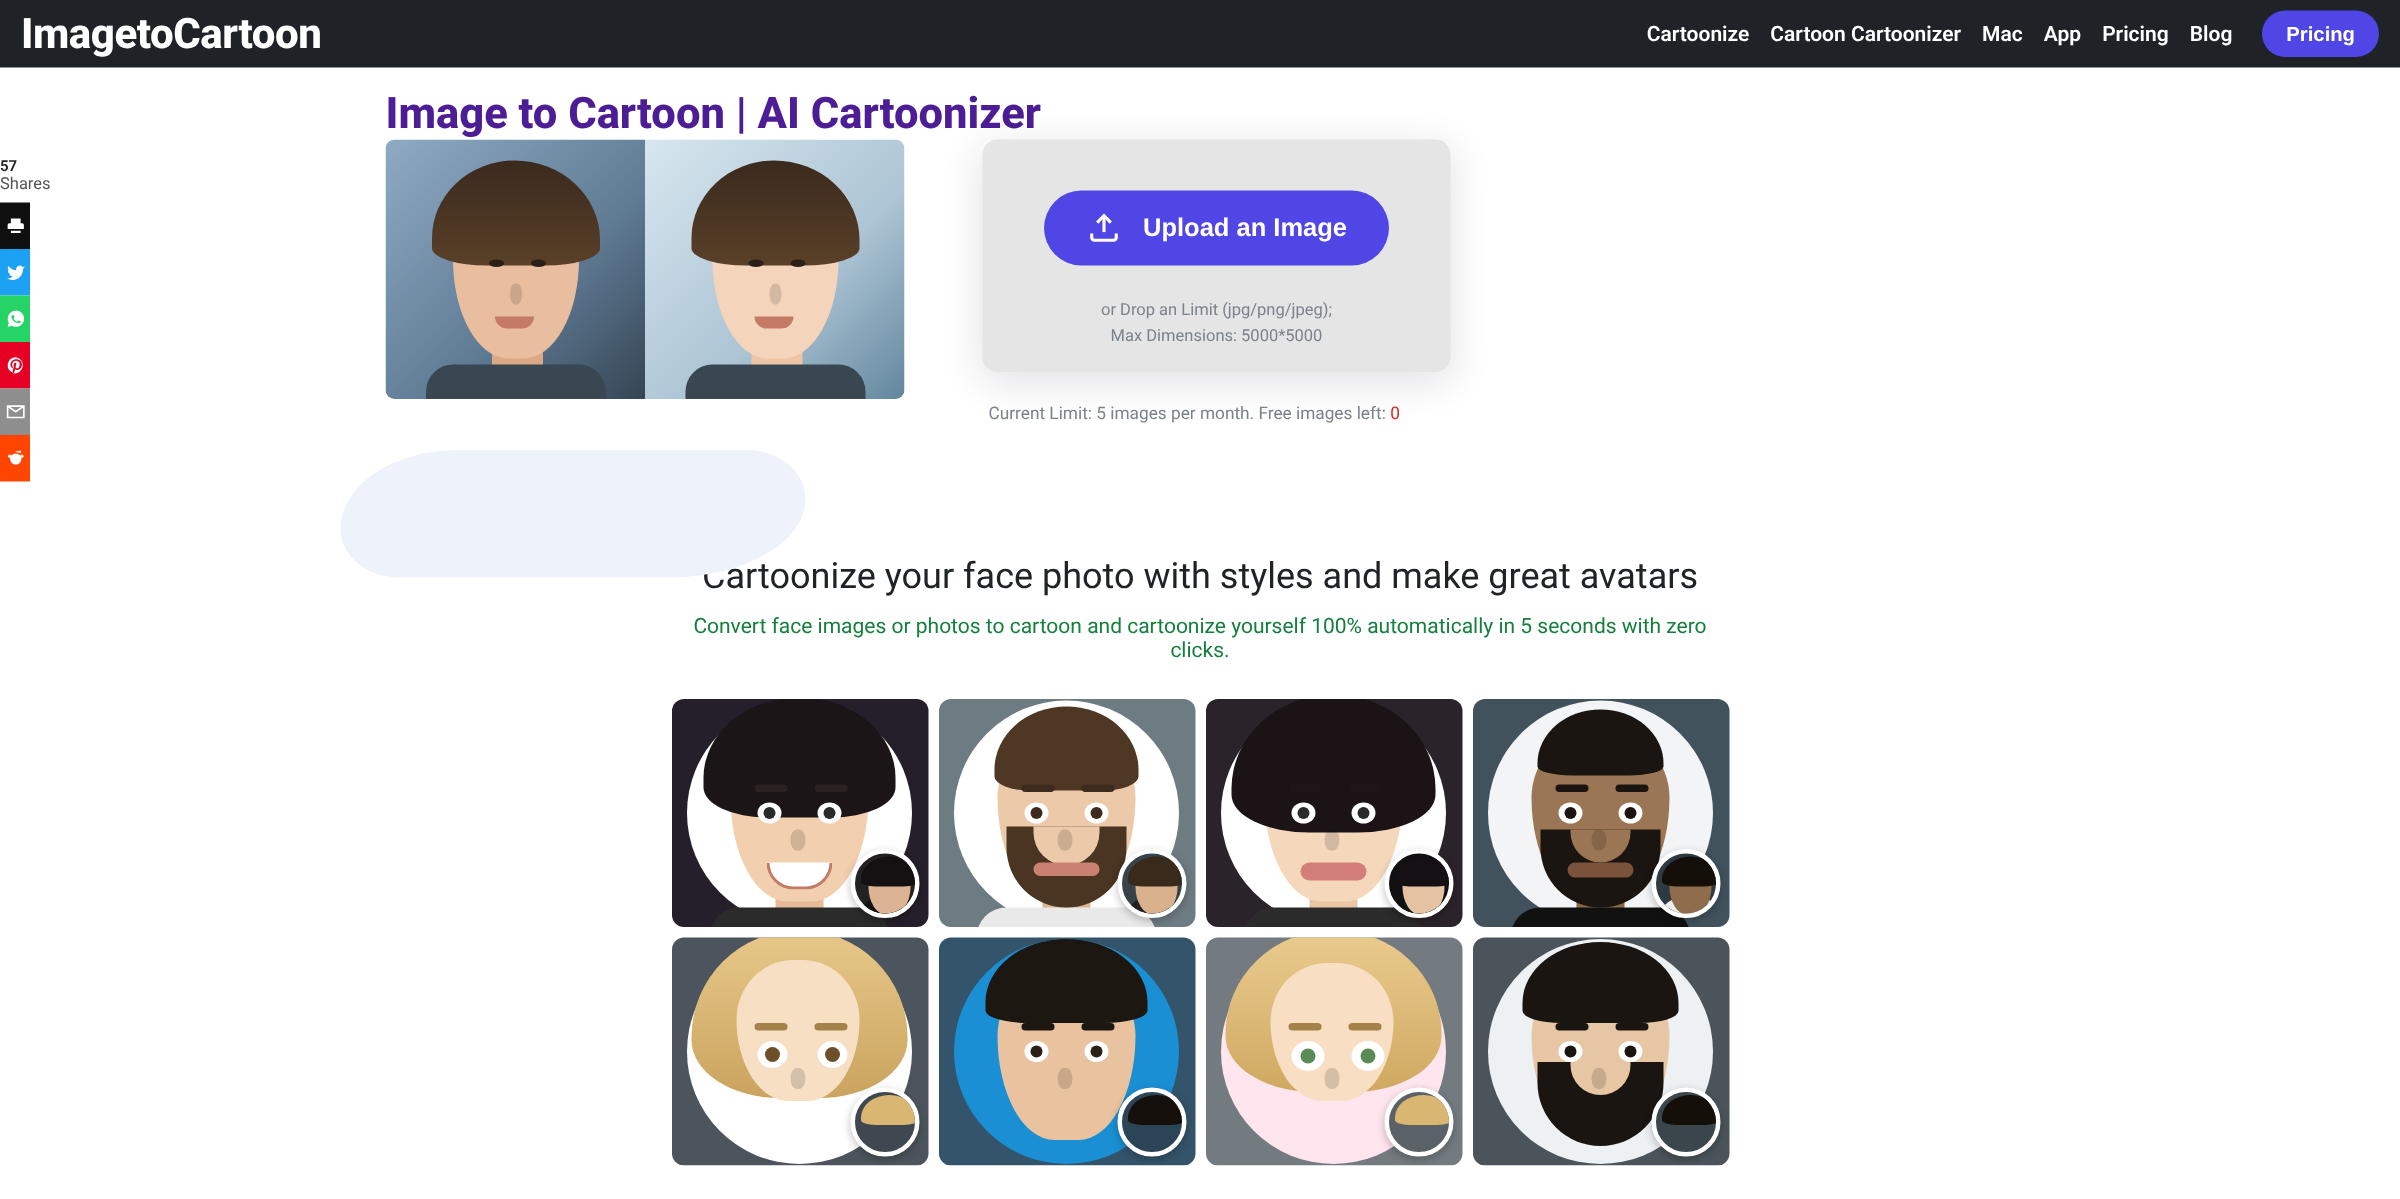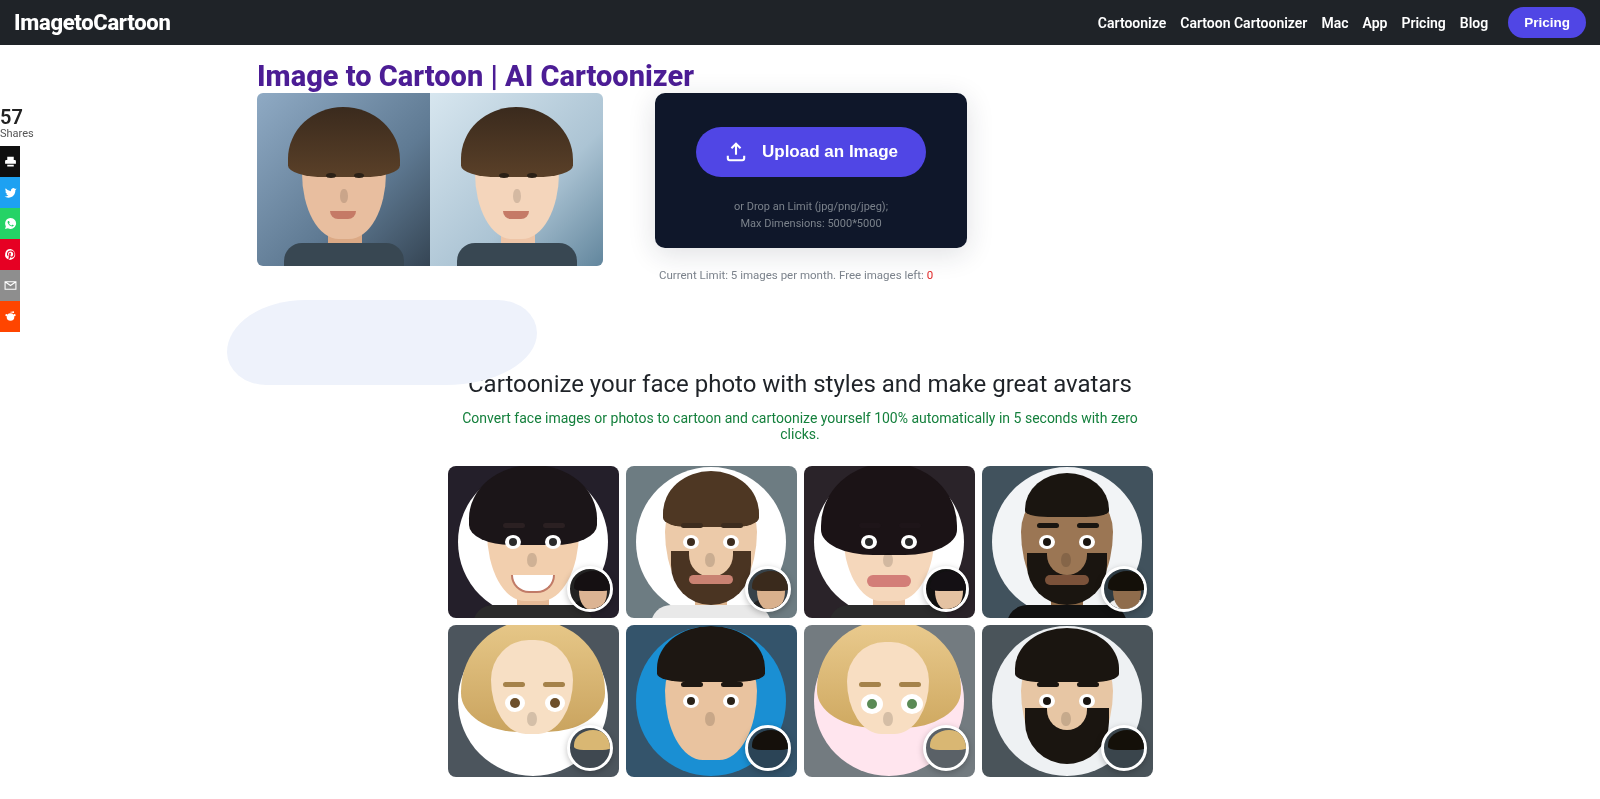--- a/index.html
+++ b/index.html
@@ -13,21 +13,21 @@
   .header {
     background: #1f2328;
     height: 45px;
     display: flex;
     align-items: center;
     padding: 0 14px;
   }
   .logo {
     color: #fff;
     font-weight: 800;
-    font-size: 22px;
+    font-size: 28px;
     letter-spacing: -0.3px;
   }
   .nav {
     margin-left: auto;
     display: flex;
     align-items: center;
     gap: 14px;
   }
   .nav-link {
     color: #fff;
@@ -56,21 +56,21 @@
     z-index: 5;
   }
   .share-count {
     text-align: left;
     font-size: 11px;
     color: #555;
     line-height: 1.1;
     margin-bottom: 6px;
     padding-left: 0;
   }
-  .share-count .num { font-size: 20px; color:#222; font-weight:600; display:block;}
+  .share-count .num { font-size: 10px; color:#222; font-weight:600; display:block;}
   .social-btn {
     width: 20px; height: 31px;
     display: flex; align-items: center; justify-content: center;
     cursor: pointer;
   }
   .social-btn svg { width: 13px; height: 13px; fill:#fff; }
   .sb-print  { background:#0f0f0f; }
   .sb-twitter{ background:#1da1f2; }
   .sb-wa     { background:#25d366; }
   .sb-pin    { background:#e60023; }
@@ -147,21 +147,21 @@
   .face .neck  { position:absolute; left:44px; top:118px; width:34px; height:32px; background:#dba985; }
   .hero-half.right .face .neck { background:#eec5a7; }
   .face .shirt { position:absolute; left:0; bottom:-10px; width:120px; height:28px;
                  background:#384752; border-radius:18px 18px 0 0; }
 
   
   .upload-zone { flex:1; }
   .upload-card {
     width: 312px;
     margin-left: 14px;
-    background: #0f172a;
+    background: #e5e5e5;
     border-radius: 10px;
     box-shadow: 0 6px 28px rgba(30,34,60,.14);
     padding: 34px 20px 16px;
     text-align: center;
   }
   .upload-btn {
     background: #5046e5;
     color: #fff;
     border: none;
     border-radius: 999px;

